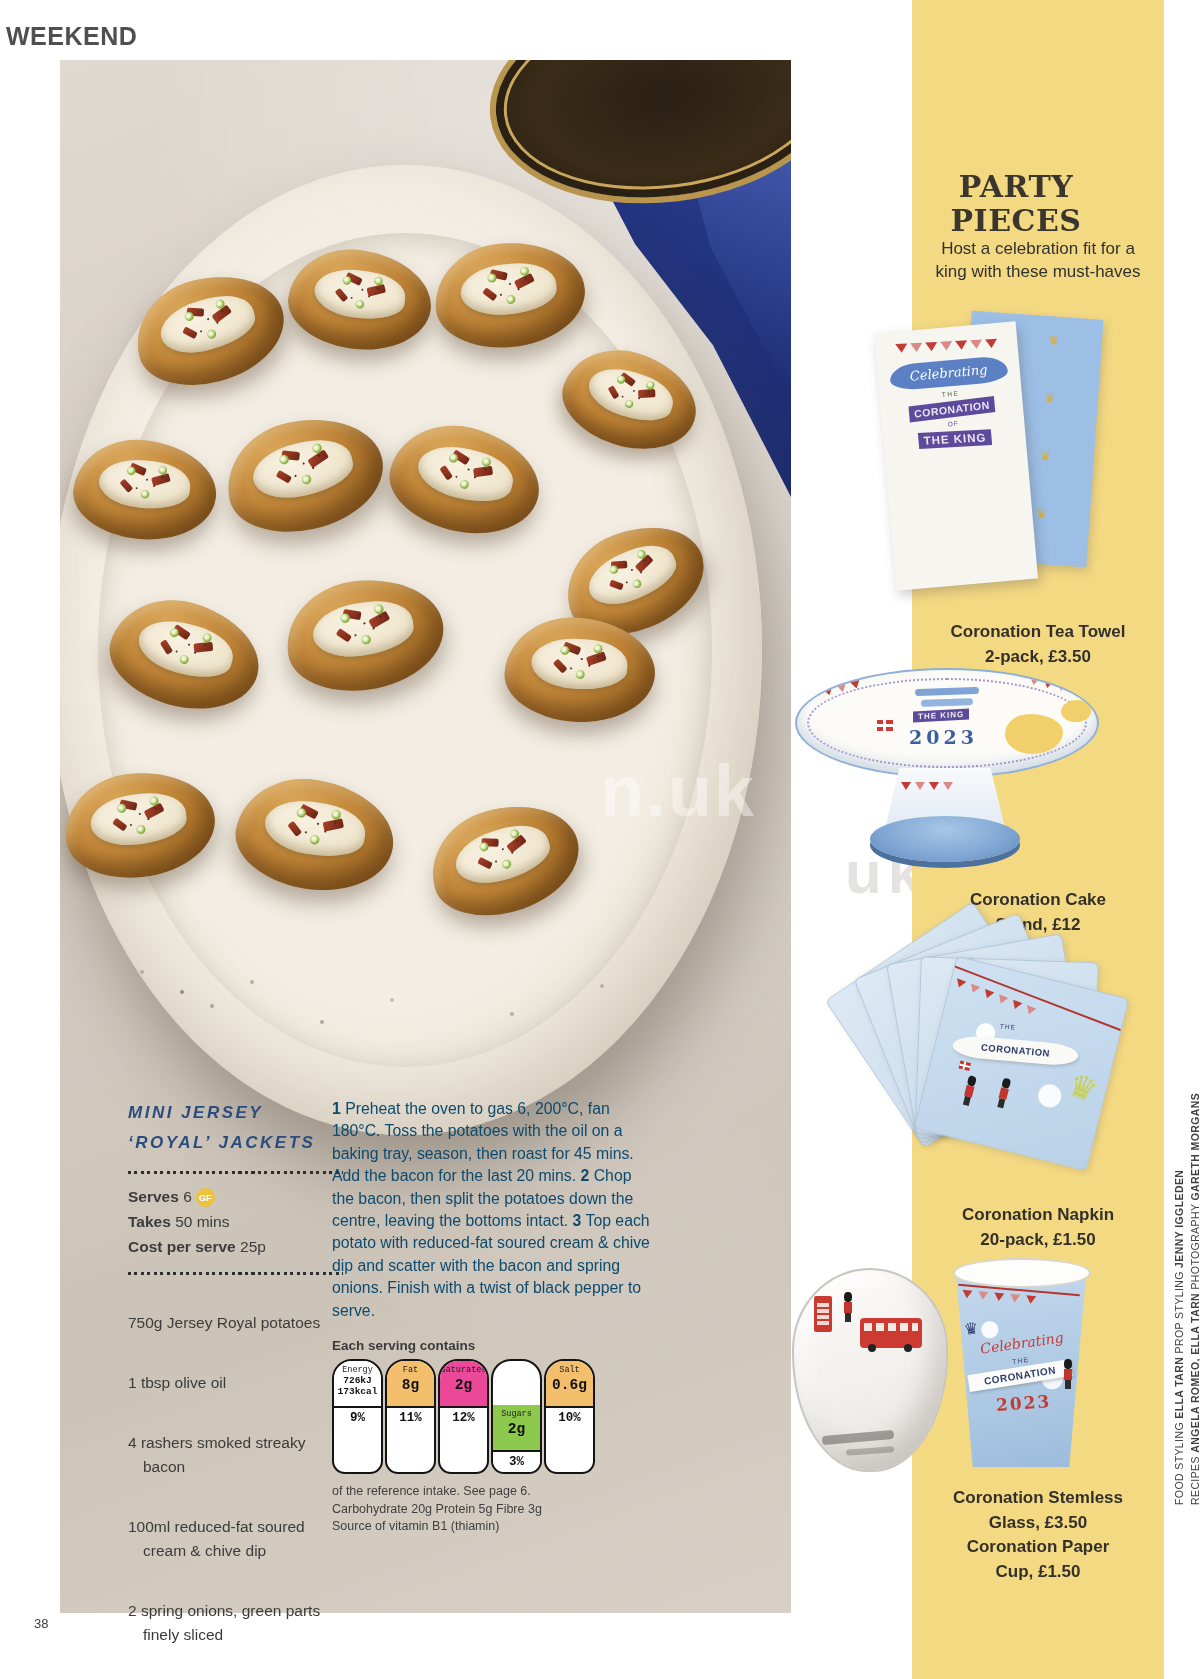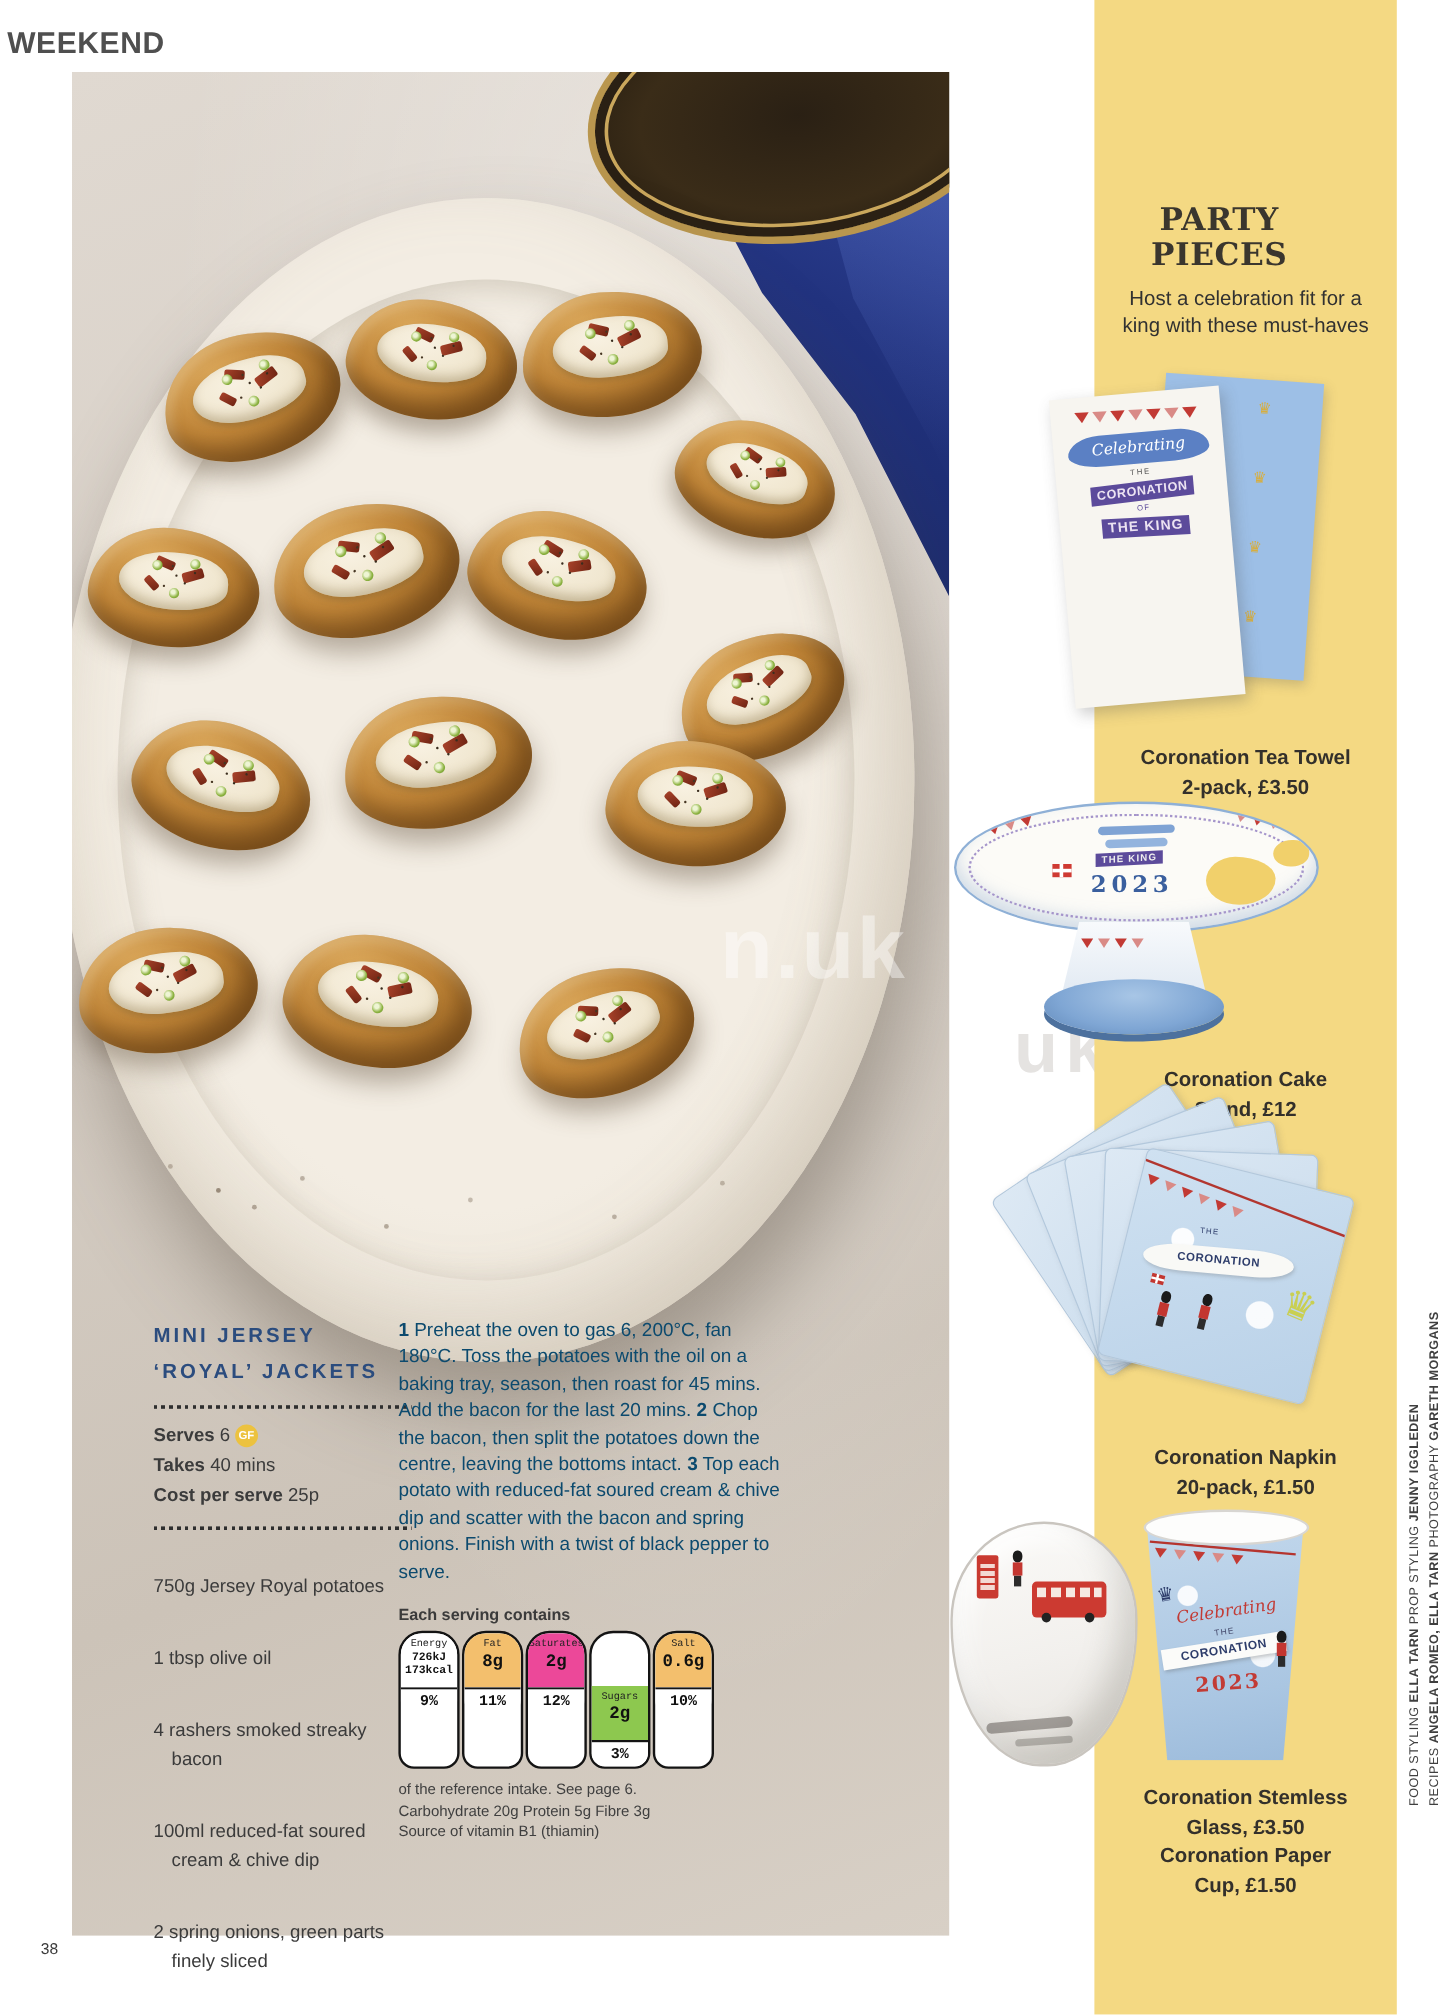--- a/index.html
+++ b/index.html
@@ -47,21 +47,21 @@
     background:radial-gradient(circle at 40% 40%,#eef5d4 22%,#8db341 60%,#60882b 100%);}
   .g1{left:36%;top:28%;} .g2{left:58%;top:24%;} .g3{left:47%;top:50%;}
   .pepper{position:absolute;left:50%;top:38%;width:2px;height:2px;border-radius:50%;background:#3a2d1e;
     box-shadow:8px 6px 0 #3a2d1e,-10px 10px 0 #463623,16px -4px 0 #3a2d1e,-4px -8px 0 #463623;}
 
   .wm1{position:absolute;left:540px;top:690px;font-size:72px;font-weight:700;color:rgba(255,255,255,.42);letter-spacing:2px;}
   .wm2{position:absolute;left:845px;top:838px;font-size:60px;font-weight:700;color:rgba(190,186,180,.4);letter-spacing:6px;}
 
   
   .recipe-left{position:absolute;left:128px;top:1098px;width:215px;color:#3b3b3b;}
-  .r-title{font-size:17px;font-weight:700;letter-spacing:2.5px;color:#2b4c7e;line-height:1.75;}
+  .r-title{font-size:17px;font-weight:700;letter-spacing:2.5px;color:#2b4c7e;line-height:1.75;font-style:italic;}
   .dots{height:3px;margin:13px 0 10px 0;background-image:repeating-linear-gradient(90deg,#2e2e2e 0 3px,transparent 3px 6.5px);}
   .meta-row{font-size:15.5px;line-height:1.62;}
   .meta-row b{font-weight:700;}
   .gf{display:inline-block;width:19px;height:19px;border-radius:50%;background:#ecc23f;color:#fff;
     font-size:9.5px;font-weight:700;text-align:center;line-height:19px;vertical-align:middle;margin-left:4px;}
   .ingredients{margin-top:12px;width:205px;}
   .ing{font-size:15.5px;line-height:1.55;padding-left:15px;text-indent:-15px;margin-top:36px;}
   .method{position:absolute;left:332px;top:1098px;width:324px;color:#0c4a6e;font-size:15.8px;line-height:22.4px;}
   .method b{font-weight:700;}
   .nutrition{position:absolute;left:332px;top:1338px;width:280px;color:#3b3b3b;}
@@ -72,21 +72,21 @@
   .pill-label{font-size:8.5px;padding-top:4px;font-weight:400;color:#222;}
   .pill-value{font-size:14.5px;font-weight:700;color:#111;margin-top:2px;}
   .pill-value.small{font-size:9.5px;margin-top:1px;line-height:1.1;font-weight:700;}
   .pill-pct{height:20px;border-top:2px solid #141414;background:#fff;text-align:center;
     font-size:12.5px;font-weight:700;line-height:20px;border-radius:0 0 11px 11px;color:#111;}
   .nut-foot{margin-top:9px;font-size:12.5px;line-height:1.4;color:#3f3f3f;}
 
   
   .band{position:absolute;left:912px;top:0;width:252px;height:1679px;background:#f4d983;}
   .sb-title{position:absolute;left:912px;top:170px;width:208px;text-align:center;
-    font-family:"DejaVu Serif",serif;font-size:26px;font-weight:700;color:#3a362e;line-height:1.12;letter-spacing:.5px;}
+    font-family:"DejaVu Serif",serif;font-size:30px;font-weight:700;color:#3a362e;line-height:1.12;letter-spacing:.5px;}
   .sb-sub{position:absolute;left:927px;top:237px;width:222px;text-align:center;font-size:17px;line-height:1.38;color:#313131;}
   .caption{position:absolute;width:252px;left:912px;text-align:center;font-size:17px;font-weight:700;color:#33302b;line-height:1.45;}
   .cap-wide{left:902px;width:272px;}
 
   
   .towels{position:absolute;left:885px;top:315px;width:210px;height:295px;}
   .towel-back{position:absolute;right:0;top:0;width:132px;height:248px;background:#9dbfe6;transform:rotate(4deg);
     box-shadow:2px 4px 10px rgba(80,80,80,.25);}
   .towel-back span{position:absolute;font-size:13px;color:#d7ae3f;}
   .towel-front{position:absolute;left:0;top:12px;width:142px;height:258px;background:#f7f5f0;transform:rotate(-5deg);
@@ -368,21 +368,21 @@
   </div>
   <div class="wm2">uk</div>
 
   <div class="recipe-left">
     <div class="r-title">
       <div>MINI JERSEY</div>
       <div>‘ROYAL’ JACKETS</div>
     </div>
     <div class="dots"></div>
     <div class="meta-row"><b>Serves</b> <span>6</span><span class="gf">GF</span></div>
-    <div class="meta-row"><b>Takes</b> <span>40 mins</span></div>
+    <div class="meta-row"><b>Takes</b> <span>50 mins</span></div>
     <div class="meta-row"><b>Cost per serve</b> <span>25p</span></div>
     <div class="dots"></div>
     <div class="ingredients">
       <div class="ing">750g Jersey Royal potatoes</div>
       <div class="ing">1 tbsp olive oil</div>
       <div class="ing">4 rashers smoked streaky bacon</div>
       <div class="ing">100ml reduced-fat soured cream &amp; chive dip</div>
       <div class="ing">2 spring onions, green parts finely sliced</div>
     </div>
   </div>

